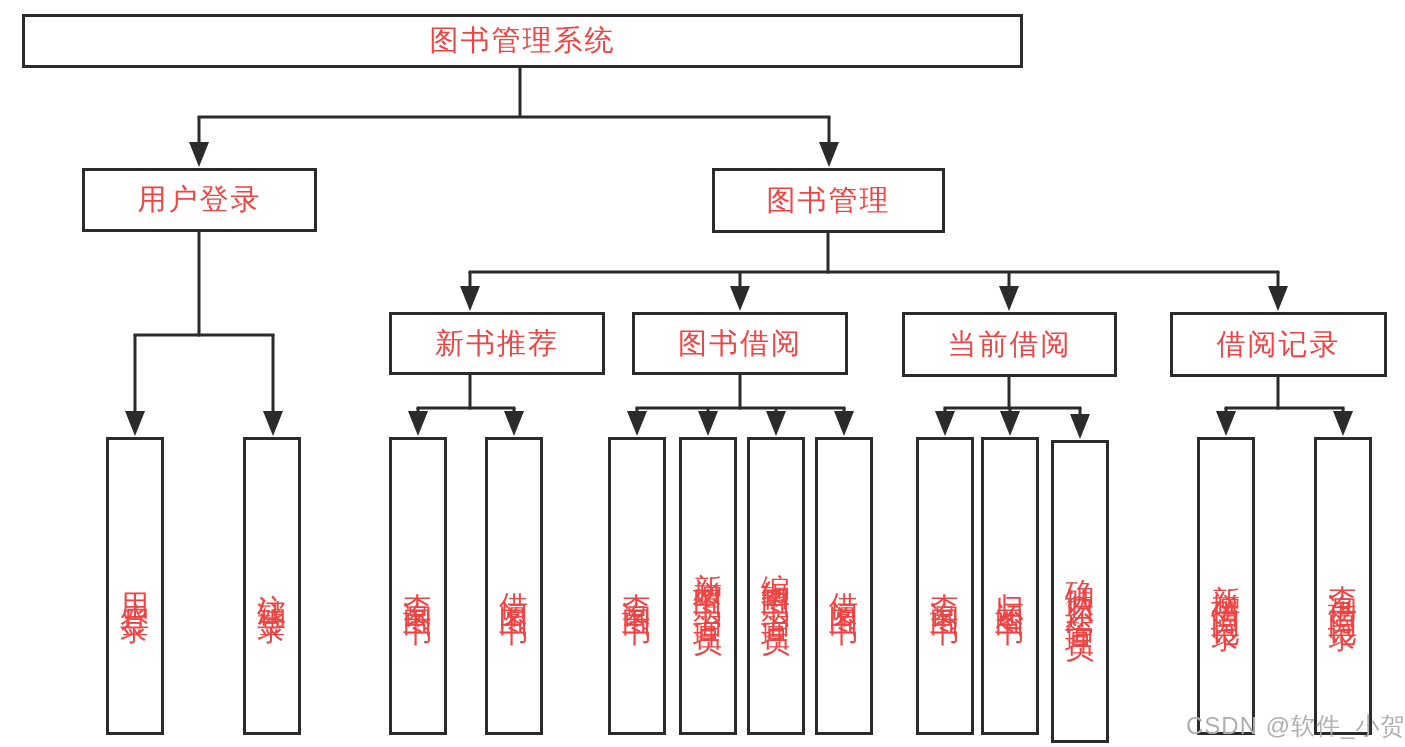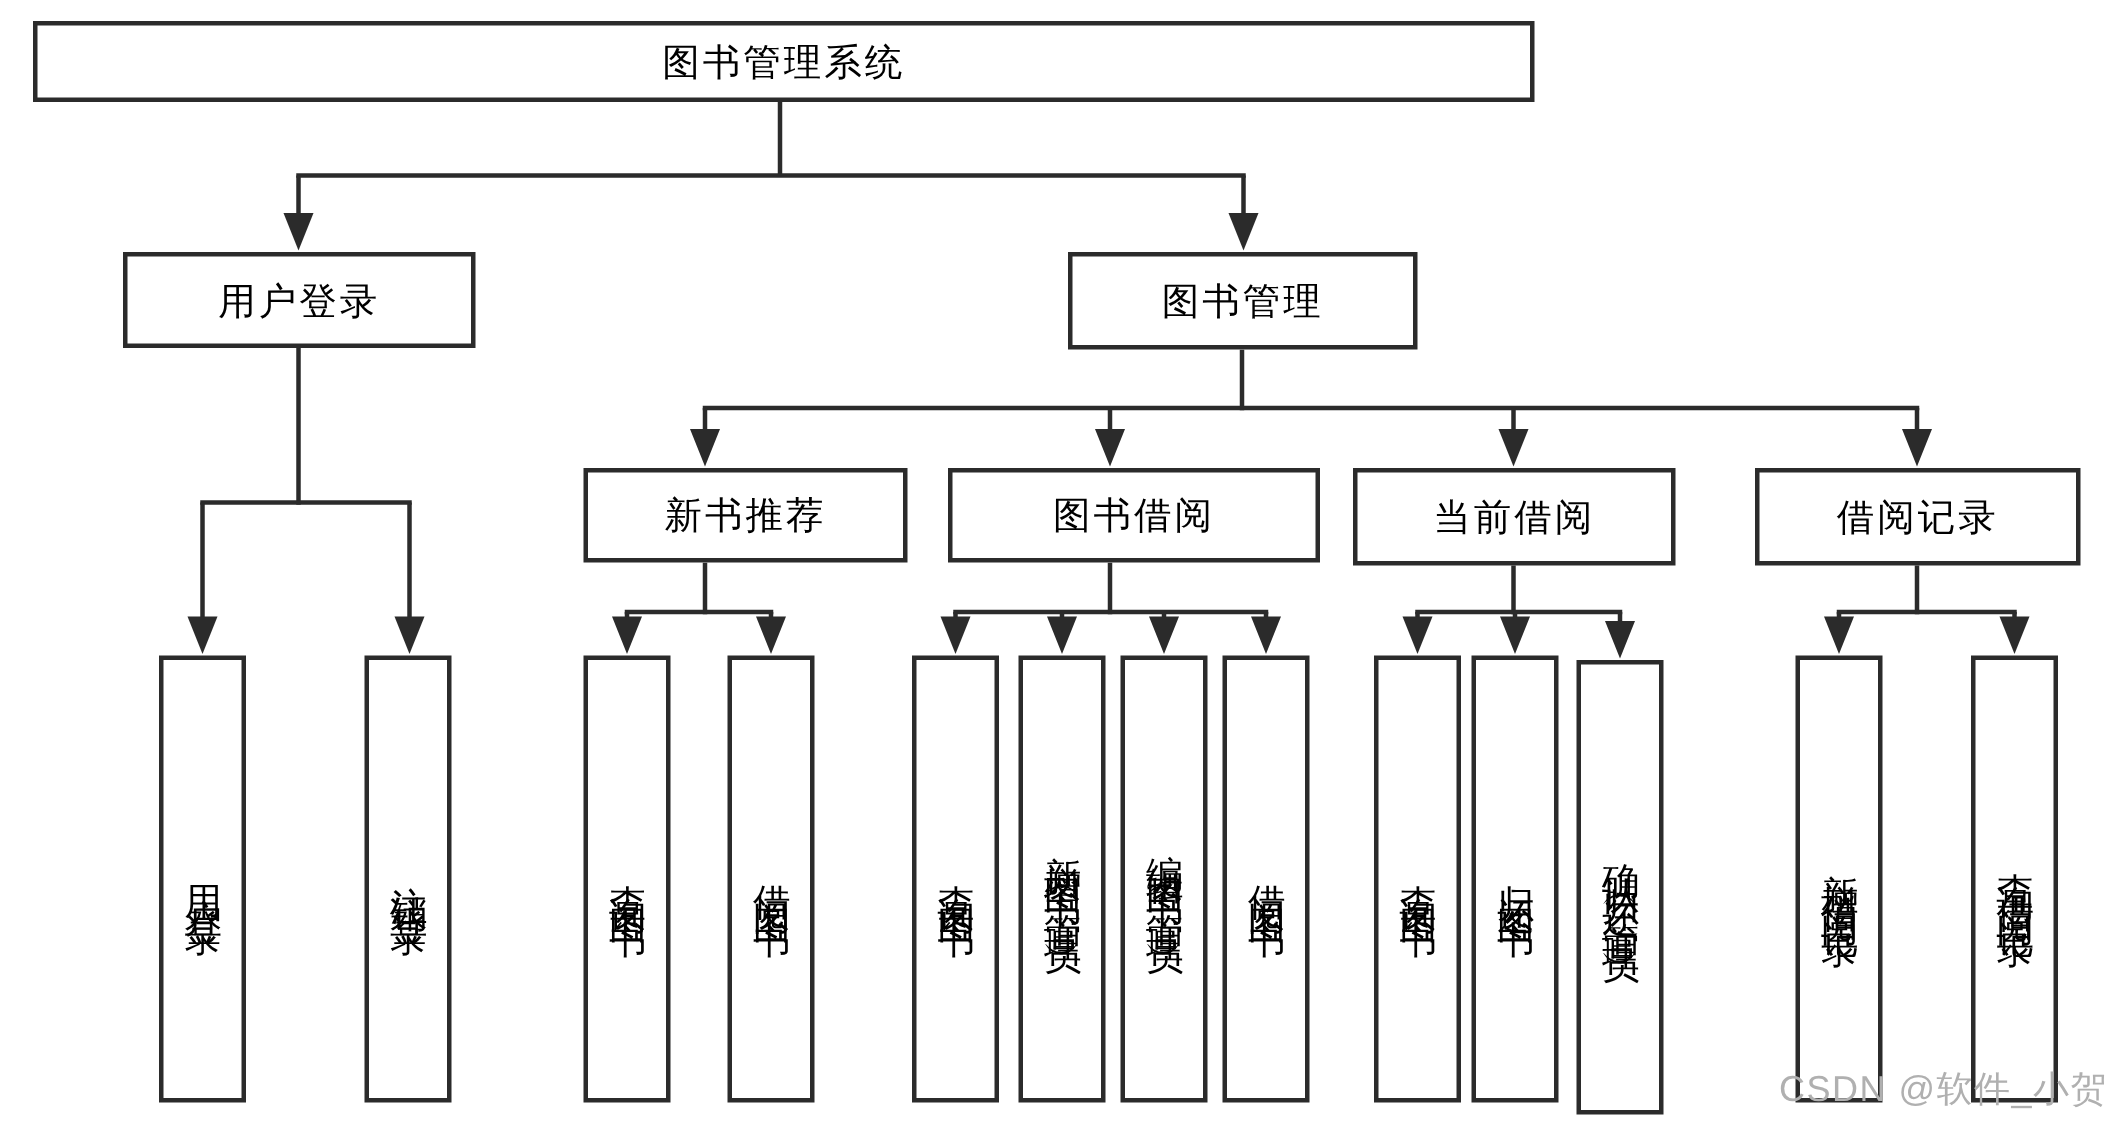--- a/index.html
+++ b/index.html
@@ -9,23 +9,23 @@
     background:#ffffff;
     font-family:"Liberation Sans", sans-serif;
     overflow:hidden;
   }
   #connectors{position:absolute;left:0;top:0;z-index:1;}
   .node{
     position:absolute;
     box-sizing:border-box;
     border:3px solid #2b2b2b;
     background:#ffffff;
-    color:#000000;
+    color:#ef4444;
     display:flex;align-items:center;justify-content:center;
-    font-size:25px;
+    font-size:29px;
     letter-spacing:2px;
     z-index:2;
     white-space:nowrap;
   }
   .vnode{
     display:block;
     writing-mode:vertical-rl;
     text-orientation:mixed;
     text-align:center;
     line-height:52px;
@@ -104,21 +104,21 @@
       <polygon points="1216,411 1236,411 1226,436" fill="#2b2b2b"></polygon>
       <polygon points="1333,411 1353,411 1343,436" fill="#2b2b2b"></polygon>
     </svg>
 
   <div class="node" style="left:22px;top:14px;width:1001px;height:54px;">图书管理系统</div>
 
   <div class="node" style="left:82px;top:168px;width:235px;height:64px;">用户登录</div>
   <div class="node" style="left:712px;top:168px;width:233px;height:65px;">图书管理</div>
 
   <div class="node" style="left:362px;top:312px;width:216px;height:63px;margin-left:27px;">新书推荐</div>
-  <div class="node" style="left:632px;top:312px;width:248px;height:63px;">图书借阅</div>
+  <div class="node" style="left:632px;top:312px;width:216px;height:63px;">图书借阅</div>
   <div class="node" style="left:902px;top:312px;width:215px;height:65px;">当前借阅</div>
   <div class="node" style="left:1170px;top:312px;width:217px;height:65px;">借阅记录</div>
 
   <div class="node vnode" style="left:106px;">用户登录</div>
   <div class="node vnode" style="left:243px;">注销登录</div>
 
   <div class="node vnode" style="left:389px;">查询图书</div>
   <div class="node vnode" style="left:485px;">借阅图书</div>
 
   <div class="node vnode" style="left:608px;">查询图书</div>

